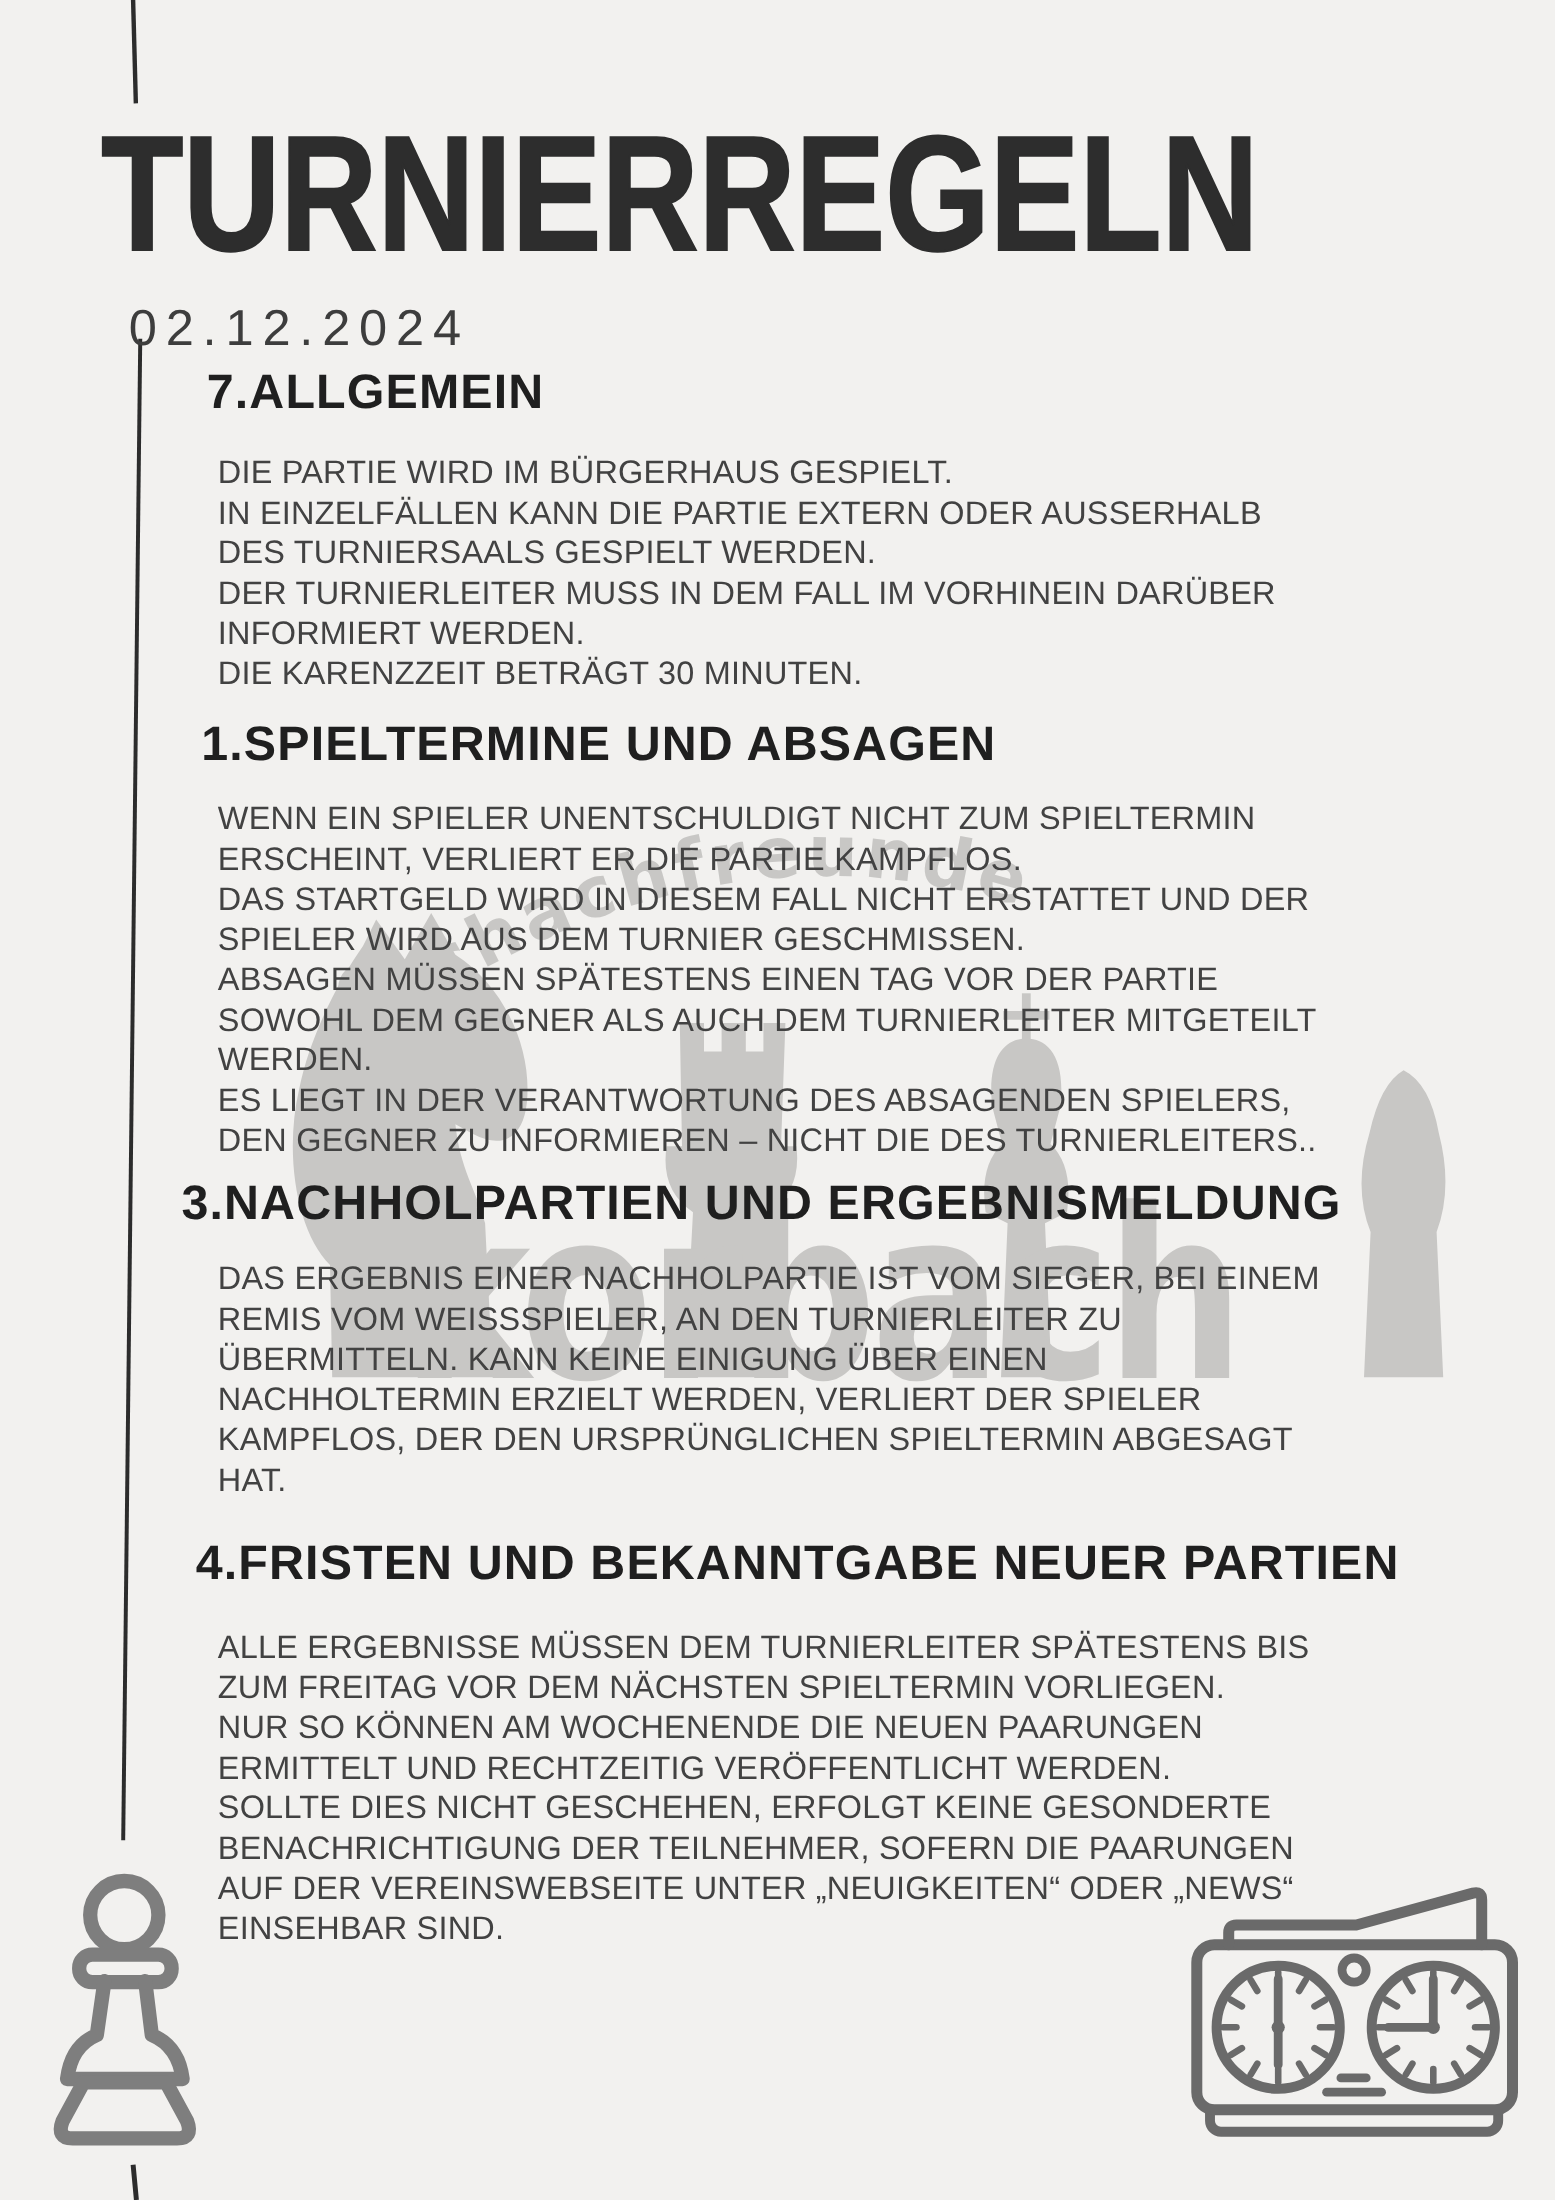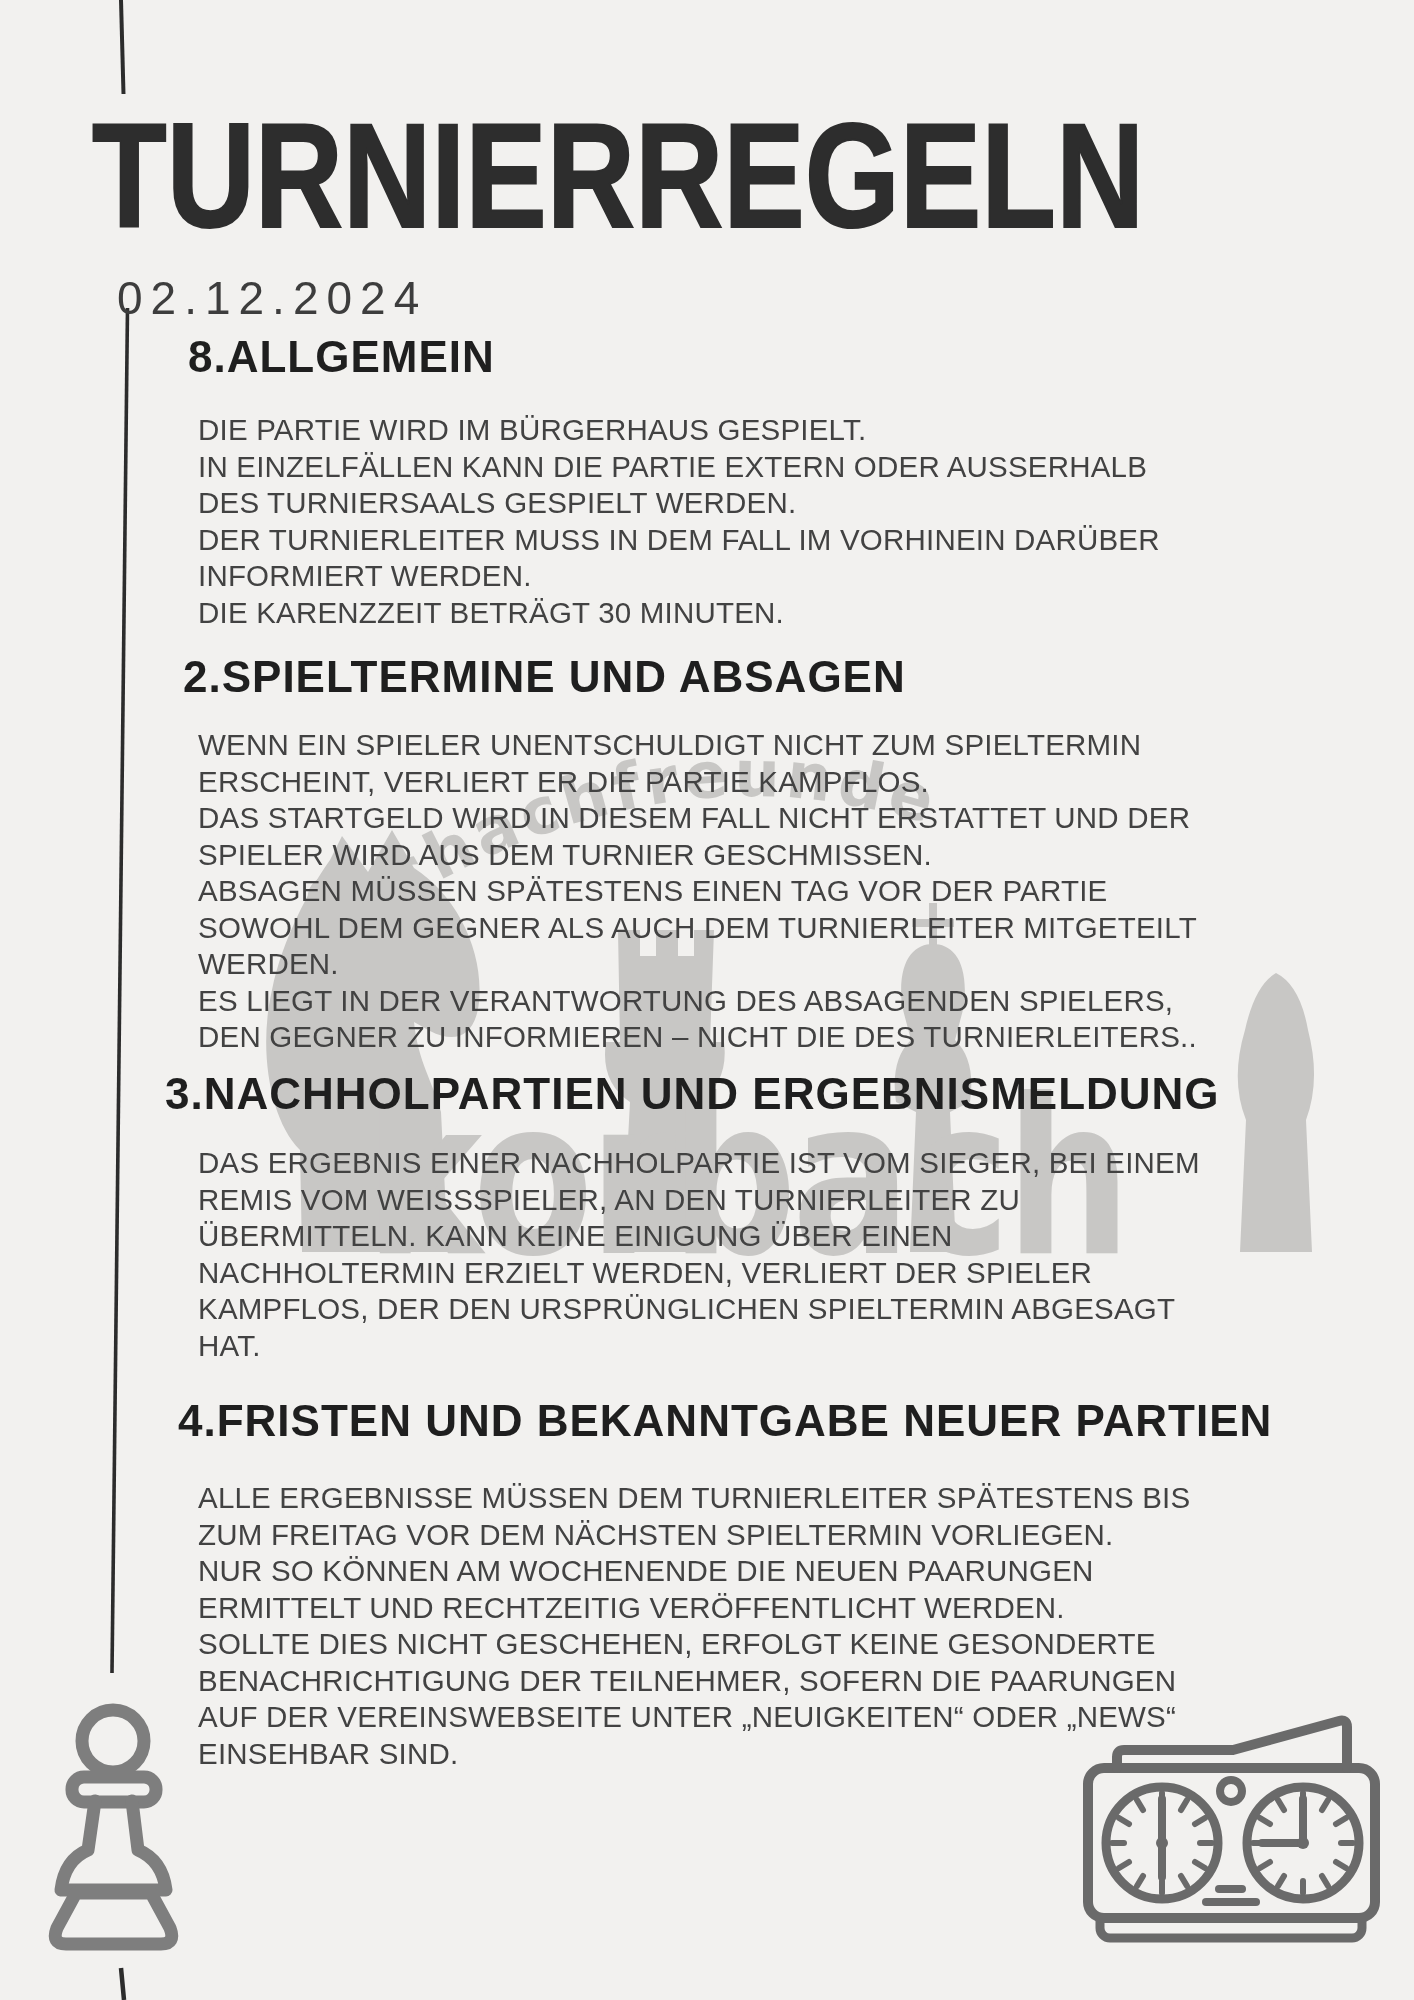--- a/index.html
+++ b/index.html
@@ -98,29 +98,29 @@
 
   <svg class="layer" viewBox="0 0 1414 2000" aria-hidden="true">
     <line x1="121" y1="0" x2="123.5" y2="94" stroke="#2c2c2c" stroke-width="4"></line>
     <line x1="127.5" y1="308" x2="112" y2="1673" stroke="#2c2c2c" stroke-width="3.6"></line>
     <line x1="121" y1="1968" x2="124" y2="2000" stroke="#2c2c2c" stroke-width="4.5"></line>
   </svg>
 
   <div class="title">TURNIERREGELN</div>
   <div class="date">02.12.2024</div>
 
-  <h2 class="sec-heading" style="left:188px; top:335px">8.ALLGEMEIN</h2>
+  <h2 class="sec-heading" style="left:188px; top:335px">7.ALLGEMEIN</h2>
   <p class="sec-body" style="top:412px">DIE PARTIE WIRD IM BÜRGERHAUS GESPIELT.
 IN EINZELFÄLLEN KANN DIE PARTIE EXTERN ODER AUSSERHALB
 DES TURNIERSAALS GESPIELT WERDEN.
 DER TURNIERLEITER MUSS IN DEM FALL IM VORHINEIN DARÜBER
 INFORMIERT WERDEN.
 DIE KARENZZEIT BETRÄGT 30 MINUTEN.</p>
 
-  <h2 class="sec-heading" style="left:183px; top:655px">2.SPIELTERMINE UND ABSAGEN</h2>
+  <h2 class="sec-heading" style="left:183px; top:655px">1.SPIELTERMINE UND ABSAGEN</h2>
   <p class="sec-body" style="top:727px">WENN EIN SPIELER UNENTSCHULDIGT NICHT ZUM SPIELTERMIN
 ERSCHEINT, VERLIERT ER DIE PARTIE KAMPFLOS.
 DAS STARTGELD WIRD IN DIESEM FALL NICHT ERSTATTET UND DER
 SPIELER WIRD AUS DEM TURNIER GESCHMISSEN.
 ABSAGEN MÜSSEN SPÄTESTENS EINEN TAG VOR DER PARTIE
 SOWOHL DEM GEGNER ALS AUCH DEM TURNIERLEITER MITGETEILT
 WERDEN.
 ES LIEGT IN DER VERANTWORTUNG DES ABSAGENDEN SPIELERS,
 DEN GEGNER ZU INFORMIEREN – NICHT DIE DES TURNIERLEITERS..</p>
 

